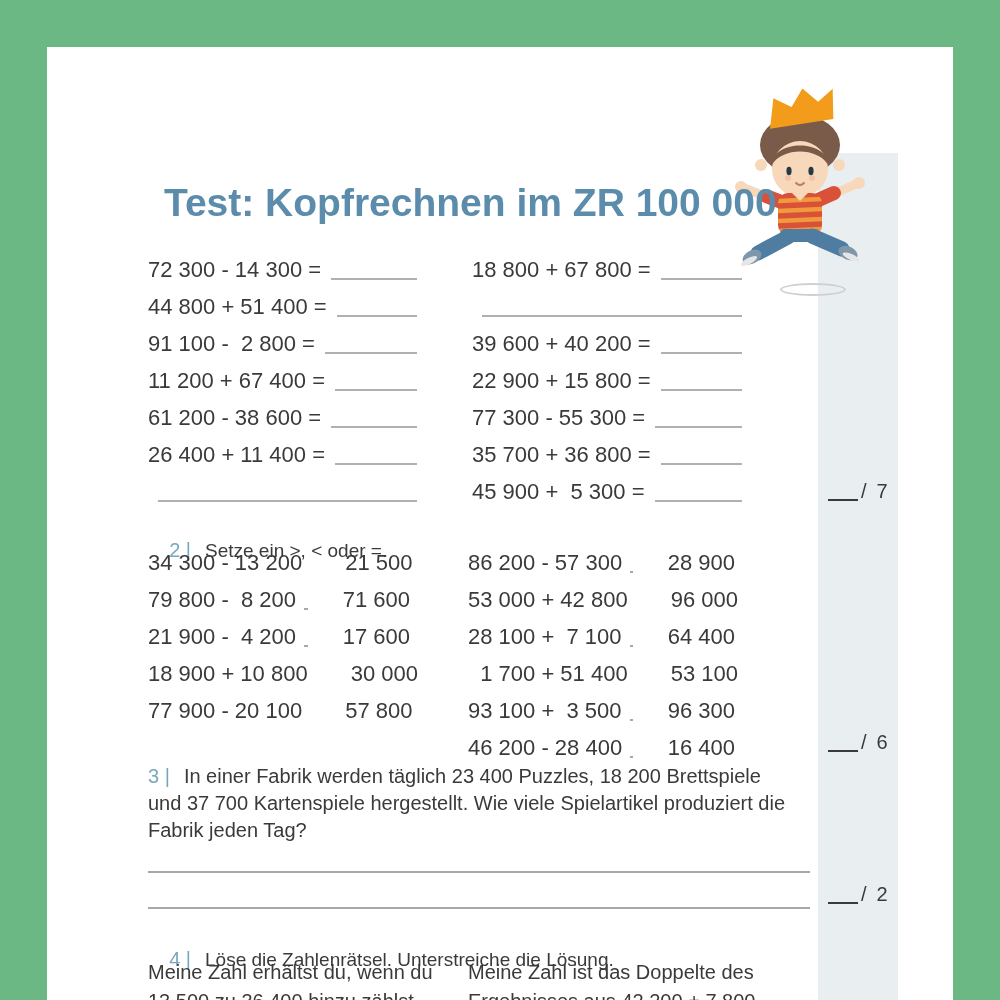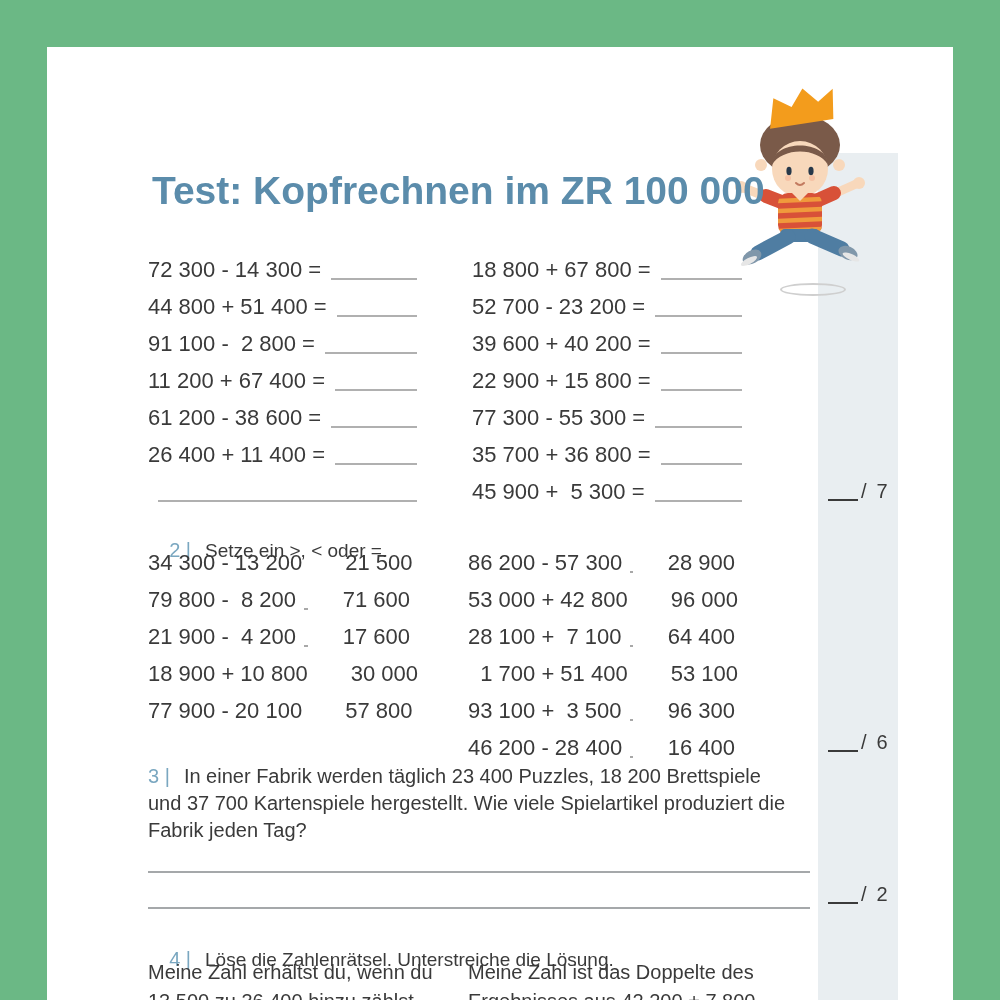--- a/index.html
+++ b/index.html
@@ -11,21 +11,21 @@
   }
   .page{
     position:absolute;left:47px;top:47px;width:906px;height:953px;
     background:#ffffff;overflow:hidden;
   }
   .score-panel{
     position:absolute;left:771px;top:106px;width:80px;height:847px;
     background:#e9eef1;
   }
   .title{
-    position:absolute;left:101px;top:118px;margin:4px;
+    position:absolute;left:101px;top:118px;margin:16px;
     font-size:39px;font-weight:600;color:#5b8cab;white-space:pre;
   }
   .sec-head{position:absolute;font-size:19px;white-space:pre;}
   .num{color:#7aa7c0;font-size:20px;margin-right:14px;}
   .col{position:absolute;}
   .row{display:flex;align-items:flex-end;height:37px;font-size:22px;white-space:pre;text-align:center;}
   .eq{white-space:pre;}
   .cmp{white-space:pre;margin-left:28px;}
   .blank{flex:1;border-bottom:2px solid #b0b0b0;margin:0 0 3px 10px;}
   .gap{width:26px;border-bottom:2px solid #a8a8a8;margin:0 7px 3px 8px;}
@@ -100,21 +100,21 @@
     <div class="row"><span class="eq">44 800 + 51 400 =</span><span class="blank"></span></div>
     <div class="row"><span class="eq">91 100 -  2 800 =</span><span class="blank"></span></div>
     <div class="row"><span class="eq">11 200 + 67 400 =</span><span class="blank"></span></div>
     <div class="row"><span class="eq">61 200 - 38 600 =</span><span class="blank"></span></div>
     <div class="row"><span class="eq">26 400 + 11 400 =</span><span class="blank"></span></div>
     <div class="row"><span class="blank"></span></div>
   </div>
 
   <div class="col" style="left:425px;top:199px;width:270px">
     <div class="row"><span class="eq">18 800 + 67 800 =</span><span class="blank"></span></div>
-    <div class="row"><span class="eq">52 700 - 23 200 =</span><span class="blank"></span></div>
+    <div class="row"><span class="blank"></span></div>
     <div class="row"><span class="eq">39 600 + 40 200 =</span><span class="blank"></span></div>
     <div class="row"><span class="eq">22 900 + 15 800 =</span><span class="blank"></span></div>
     <div class="row"><span class="eq">77 300 - 55 300 =</span><span class="blank"></span></div>
     <div class="row"><span class="eq">35 700 + 36 800 =</span><span class="blank"></span></div>
     <div class="row"><span class="eq">45 900 +  5 300 =</span><span class="blank"></span></div>
   </div>
 
   <div class="score" style="left:781px;top:433px">
     <span class="score-line"></span><span class="score-slash">/</span><span>7</span>
   </div>

